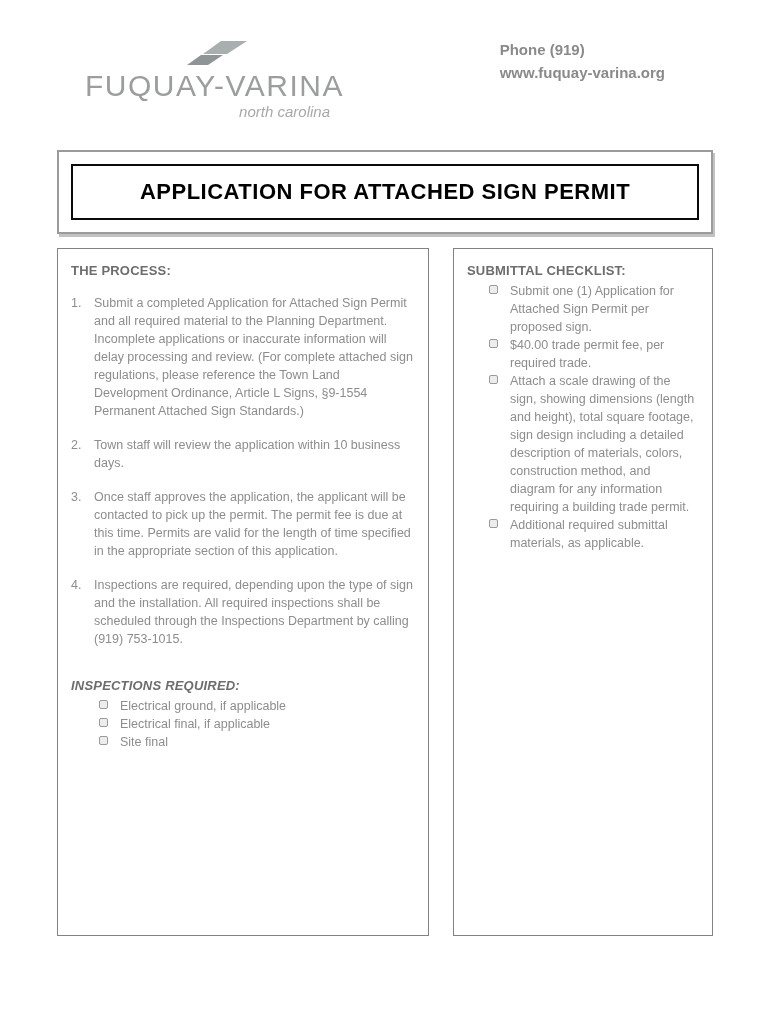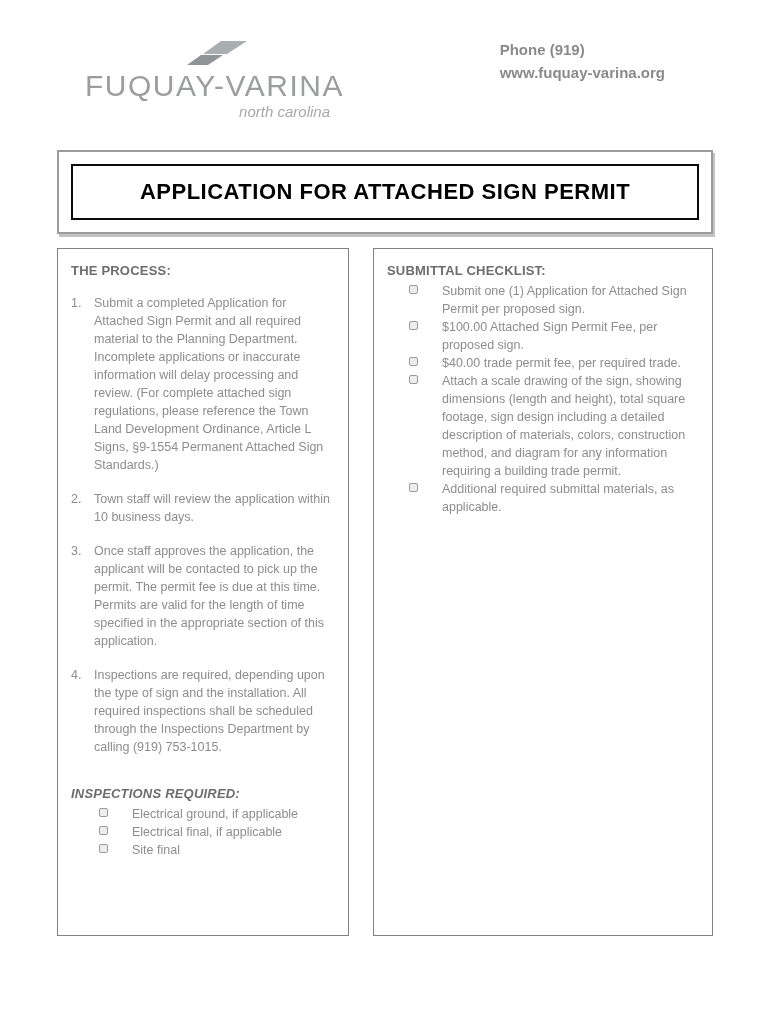--- a/index.html
+++ b/index.html
@@ -73,21 +73,21 @@
     margin-top: 14px;
     align-items: stretch;
   }
   .col {
     border: 1px solid #828282;
     background: #ffffff;
     padding: 11px 13px 16px 13px;
     height: 688px;
     overflow: hidden;
   }
-  .col-left  { width: 292px; }
+  .col-left  { width: 372px; }
   .col-right { flex: 1; }
 
   .section-heading {
     font-size: 13px;
     font-weight: bold;
     color: #6d6d6d;
     letter-spacing: 0.2px;
     margin: 3px 0 4px 0;
   }
   .section-heading.spaced { margin-top: 30px; font-style: italic; }
@@ -106,21 +106,21 @@
     flex-shrink: 0;
     font-size: 12.5px;
     color: #8d8d8d;
     line-height: 1.44;
   }
   .num-item .txt { flex: 1; }
 
   
   .check-item {
     display: flex;
-    gap: 24px;
+    gap: 12px;
     margin-top: 0;
     align-items: flex-start;
   }
   .check-item.indent-lg { margin-left: 28px; }
   .check-item.indent-md { margin-left: 22px; padding-right: 4px; }
   .checkbox {
     width: 9px;
     height: 9px;
     flex-shrink: 0;
     margin-top: 3px;
@@ -194,24 +194,20 @@
 
     <section class="col col-right">
       <h2 class="section-heading">SUBMITTAL CHECKLIST:</h2>
 
       <div class="check-item indent-md">
         <span class="checkbox"></span>
         <span class="body-text">Submit one (1) Application for Attached Sign Permit per proposed sign.</span>
       </div>
       <div class="check-item indent-md">
         <span class="checkbox"></span>
-        <span class="body-text">$100.00 Attached Sign Permit Fee, per proposed sign.</span>
-      </div>
-      <div class="check-item indent-md">
-        <span class="checkbox"></span>
         <span class="body-text">$40.00 trade permit fee, per required trade.</span>
       </div>
       <div class="check-item indent-md">
         <span class="checkbox"></span>
         <span class="body-text">Attach a scale drawing of the sign, showing dimensions (length and height), total square footage, sign design including a detailed description of materials, colors, construction method, and diagram for any information requiring a building trade permit.</span>
       </div>
       <div class="check-item indent-md">
         <span class="checkbox"></span>
         <span class="body-text">Additional required submittal materials, as applicable.</span>
       </div>

